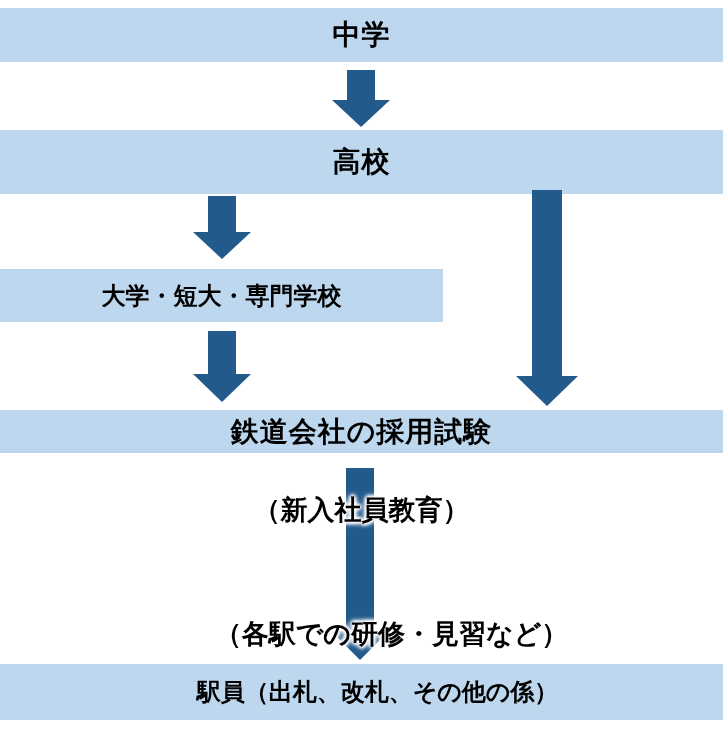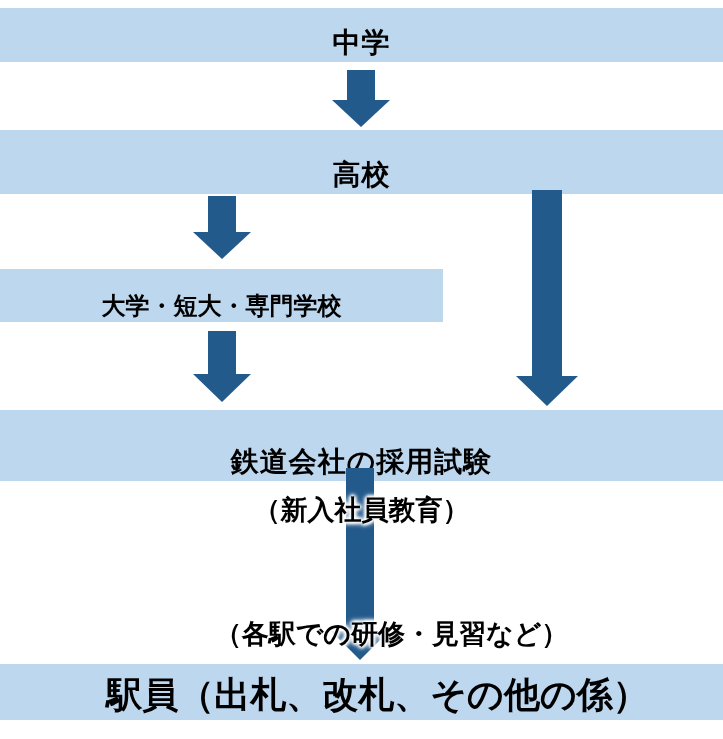--- a/index.html
+++ b/index.html
@@ -3,25 +3,25 @@
 <meta charset="utf-8">
 <style>
   :root{
     --bar_bg:#BDD7EE;
     --arrow:#235A8C;
     --text:#000000;
   }
   html,body{margin:0;padding:0;background:#ffffff;}
   body{font-family:"Liberation Sans","DejaVu Sans",sans-serif;}
   .canvas{position:relative;width:723px;height:739px;background:#ffffff;overflow:hidden;}
-  .bar{position:absolute;left:0;width:723px;background:var(--bar_bg);display:flex;align-items:flex-end;justify-content:center;}
+  .bar{position:absolute;left:0;width:723px;background:var(--bar_bg);display:flex;align-items:center;justify-content:center;}
   .bar-label{font-size:28px;font-weight:600;color:var(--text);letter-spacing:1px;white-space:nowrap;}
   .bar--college{width:443px;}
   .bar--college .bar-label{font-size:24px;letter-spacing:0;}
-  .bar--staff .bar-label{font-size:36px;letter-spacing:0;margin-left:32px;}
+  .bar--staff .bar-label{font-size:24px;letter-spacing:0;margin-left:32px;}
   .arrow{position:absolute;display:flex;flex-direction:column;align-items:center;z-index:1;}
   .arrow-shaft{background:var(--arrow);}
   .arrow-head{width:0;height:0;}
   .float-label{position:absolute;left:0;width:723px;text-align:center;font-size:27px;font-weight:600;color:var(--text);z-index:2;white-space:nowrap;
     text-shadow:-2px 0 3px #fff,2px 0 3px #fff,0 -2px 3px #fff,0 2px 3px #fff,0 0 6px #fff,0 0 6px #fff;}
 </style>
 </head>
 <body>
 
 <div class="canvas">
@@ -51,21 +51,21 @@
 
   <div class="bar bar--college" style="top:269px;height:53px;">
     <span class="bar-label">大学・短大・専門学校</span>
   </div>
 
   <div class="arrow" style="left:193px;top:331px;">
     <div class="arrow-shaft" style="width:28px;height:43px;"></div>
     <div class="arrow-head" style="border-left:29px solid transparent;border-right:29px solid transparent;border-top:28px solid var(--arrow);"></div>
   </div>
 
-  <div class="bar" style="top:410px;height:71px;">
+  <div class="bar" style="top:410px;height:43px;">
     <span class="bar-label">鉄道会社の採用試験</span>
   </div>
 
   <div class="arrow" style="left:331px;top:468px;">
     <div class="arrow-shaft" style="width:28px;height:163px;"></div>
     <div class="arrow-head" style="border-left:29px solid transparent;border-right:29px solid transparent;border-top:29px solid var(--arrow);"></div>
   </div>
 
   <div class="float-label" style="top:492px;">（新入社員教育）</div>
 

